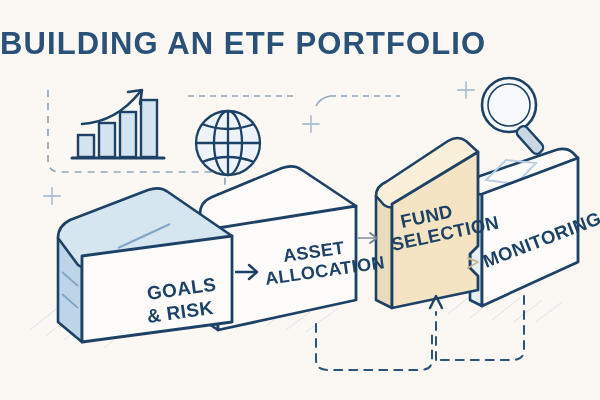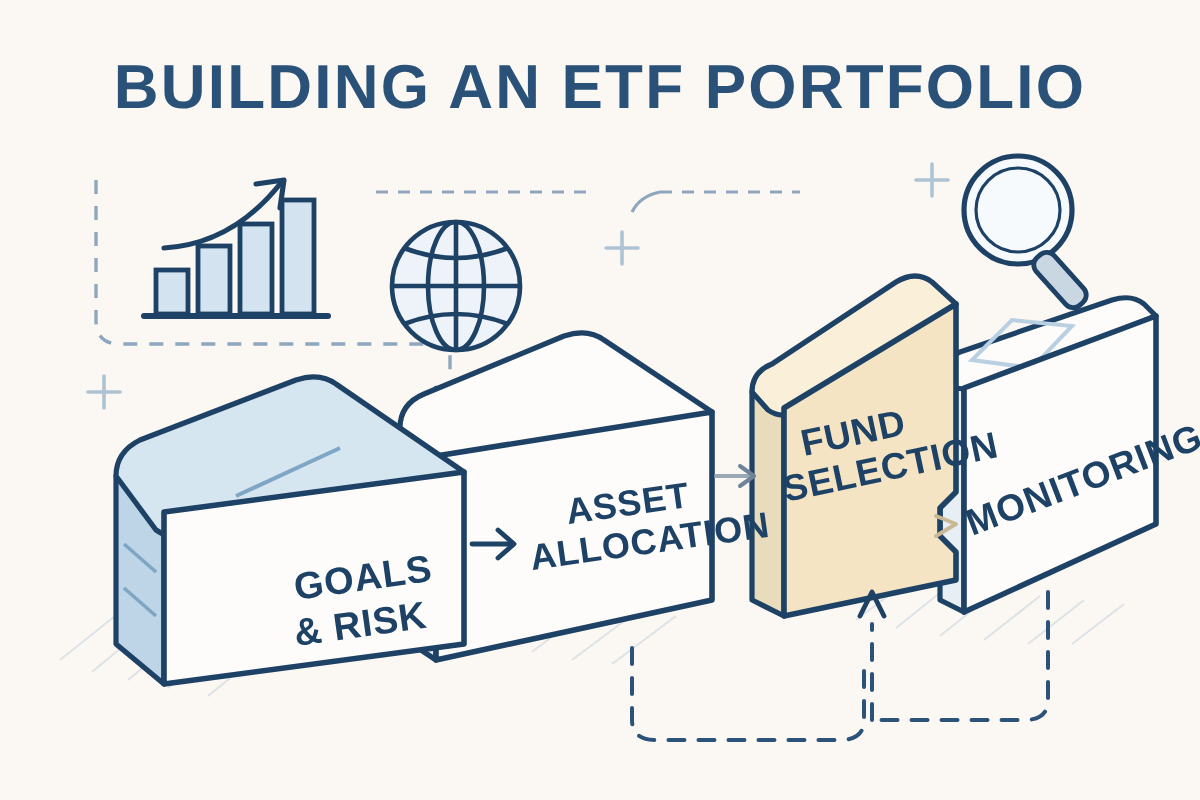--- a/index.html
+++ b/index.html
@@ -18,21 +18,21 @@
   #canvas svg {
     position: absolute;
     left: 0;
     top: 0;
   }
   .title {
     position: absolute;
     left: 0;
     top: 26px;
     width: 600px;
-    text-align: center;
+    text-align: left;
     font-family: "Liberation Sans", sans-serif;
     font-weight: bold;
     font-size: 31px;
     letter-spacing: 1.1px;
     color: #2A5278;
     user-select: none;
   }
 </style>
 </head>
 <body>

